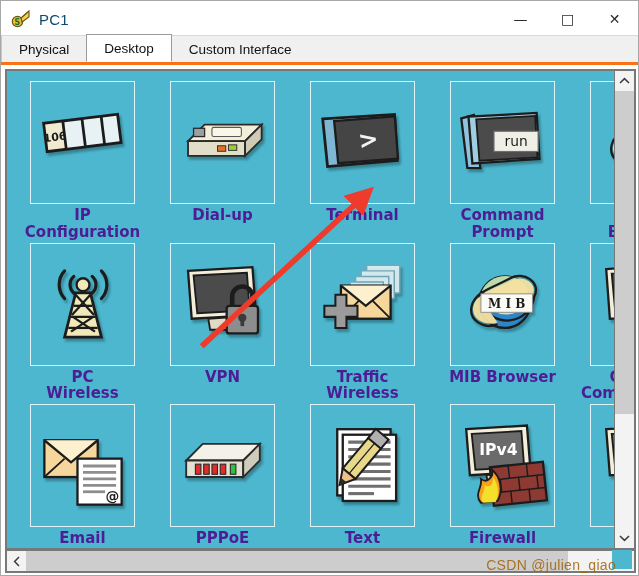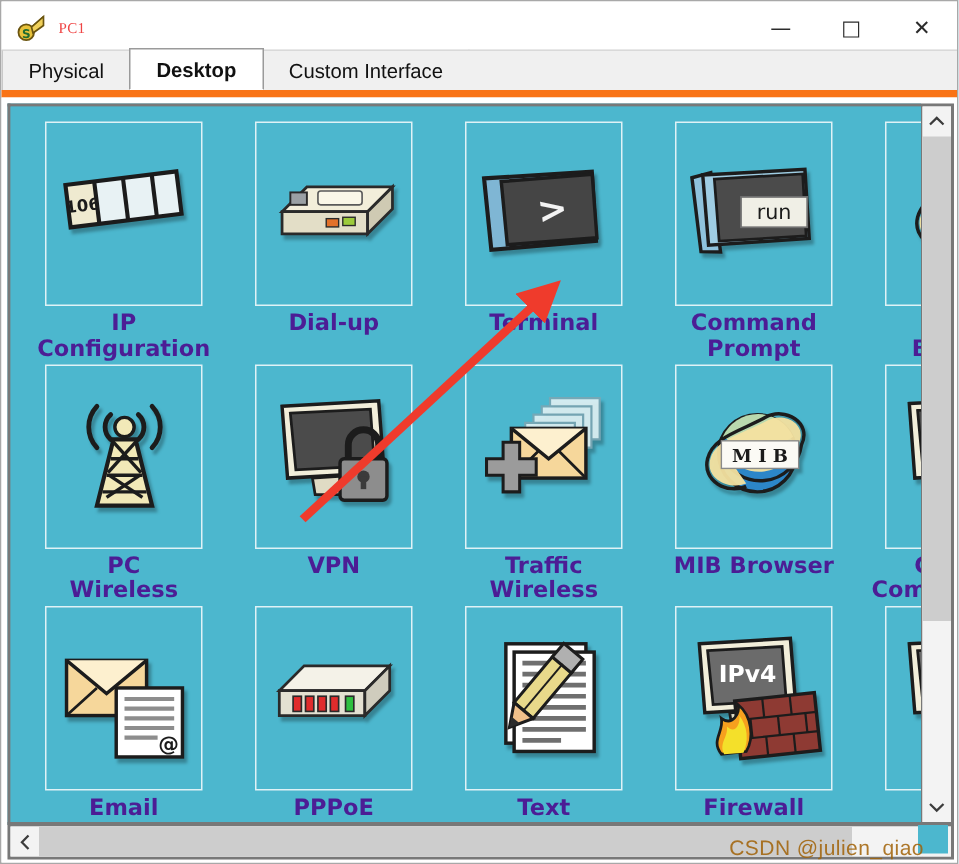--- a/index.html
+++ b/index.html
@@ -23,41 +23,41 @@
     background: #ffffff;
     display: flex; align-items: center;
     position: relative;
   }
   #app-icon {
     width: 22px; height: 22px;
     margin-left: 9px; margin-right: 7px;
     position: relative; flex: 0 0 22px;
   }
   #title-text {
-    font-size: 10px; color: #ef4444;
-    font-family: Liberation Serif, serif;
+    font-size: 15px; color: #0c4a6e;
+    font-family: Liberation Sans, sans-serif;
     letter-spacing: .2px;
   }
   #win-controls {
     position: absolute; right: 0; top: 0;
     height: 36px; display: flex; align-items: stretch;
   }
   .win-btn {
     width: 47px; height: 36px;
     display: flex; align-items: center; justify-content: center;
     font-size: 14px; color: #2b2b2b; cursor: default;
     font-family: "DejaVu Sans", sans-serif;
   }
 
   
   #tabstrip {
     height: 28px; flex: 0 0 28px;
     background: #f0f0f0;
     display: flex; align-items: flex-end;
-    border-bottom: 5px solid #f97316;
+    border-bottom: 3px solid #f97316;
     position: relative;
   }
   .tab {
     height: 27px;
     padding: 0 17px;
     display: flex; align-items: center; justify-content: center;
     font-size: 13.5px; color: #111;
     background: #f0f0f0;
     border-left: 1px solid #c8c8c8;
     border-right: 1px solid #c8c8c8;
@@ -66,21 +66,21 @@
     cursor: default;
     font-family: "Liberation Sans", sans-serif;
   }
   .tab.active {
     background: #ffffff;
     height: 28px;
     border-left: 1px solid #9a9a9a;
     border-right: 1px solid #9a9a9a;
     border-top: 1px solid #9a9a9a;
     border-bottom: 1px solid #ffffff;
-    position: relative; z-index: 3; font-weight: bold;
+    position: relative; z-index: 3;
   }
   #tabstrip-filler {
     flex: 1 1 auto; height: 27px;
     background: #f0f0f0;
     border-top: 1px solid #d9d9d9;
   }
 
   
   #body-area {
     flex: 1 1 auto; position: relative;

